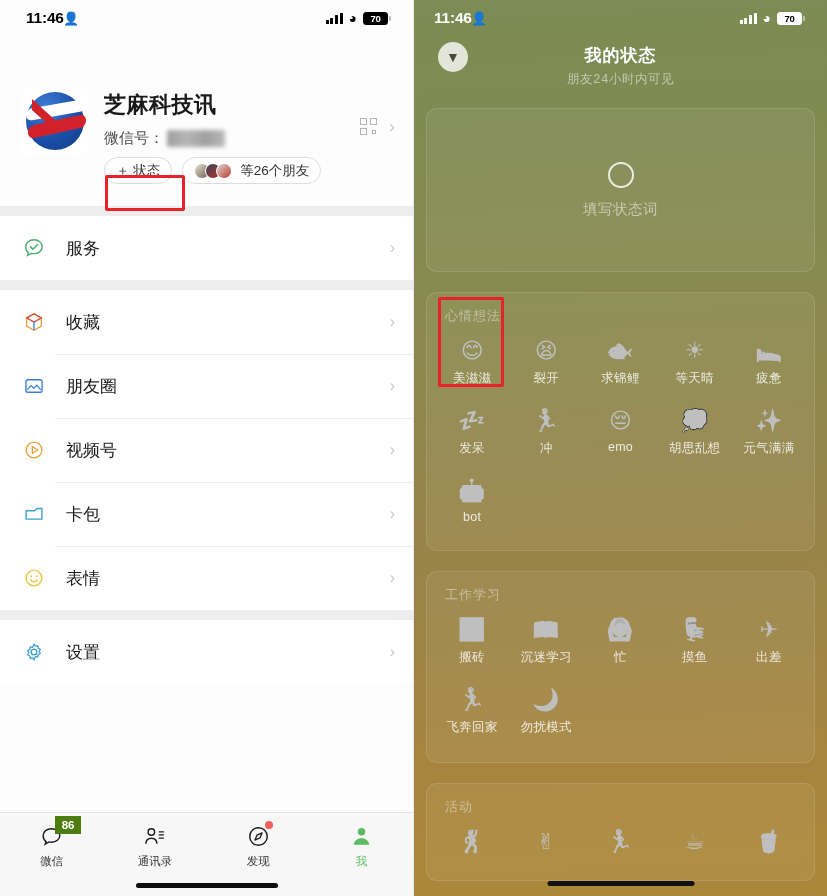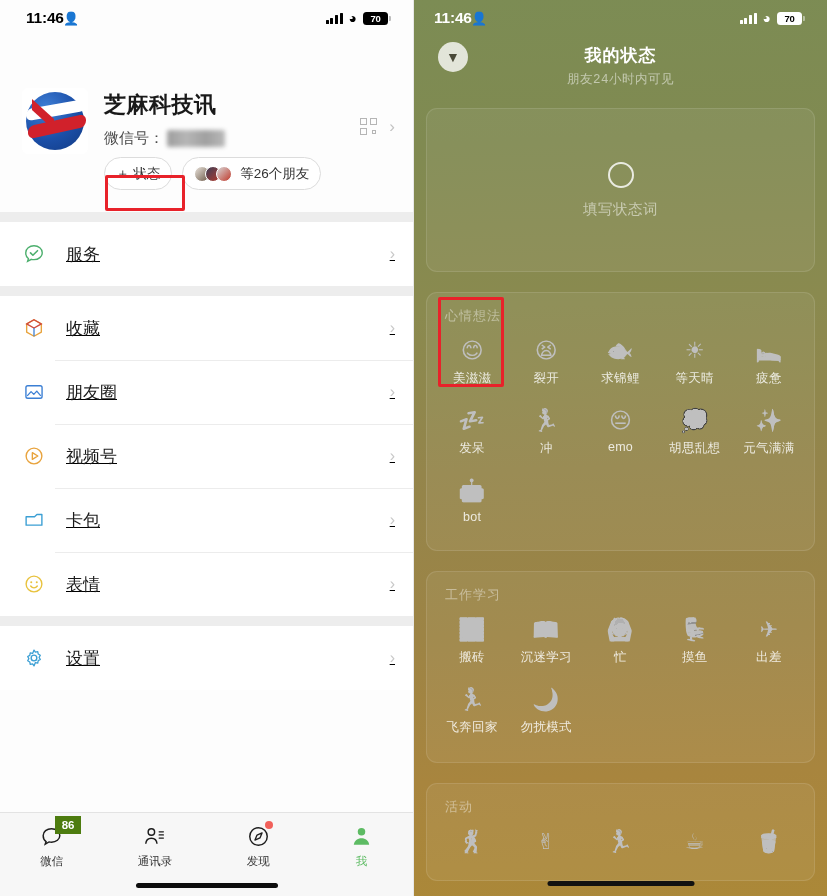--- a/index.html
+++ b/index.html
@@ -85,21 +85,21 @@
   .blur-id{
     display:inline-block; color:transparent;
     background:linear-gradient(90deg,#9d9d9d,#b6b6b6,#a0a0a0,#b9b9b9);
     filter:blur(2.2px); border-radius:2px;
     font-size:15px; line-height:1.1; padding:0 2px;
     user-select:none;
   }
   .prof-chips{ margin-top:9px; display:flex; align-items:center; gap:10px; }
   .chip{
     border:1px solid #dcdcdc; border-radius:999px;
-    height:33px; display:flex; align-items:center; gap:4px;
+    height:27px; display:flex; align-items:center; gap:4px;
     padding:0 11px; font-size:13.5px; color:#333; background:#fff;
   }
   .chip-status{ position:relative; }
   .highlight-box{
     position:absolute; border:3px solid #e8222a; border-radius:2px;
     pointer-events:none;
   }
   .hl-status{ left:105px; top:175px; width:80px; height:36px; }
   .friends-avatars{ display:flex; align-items:center; }
   .fa{ width:16px;height:16px;border-radius:50%; margin-right:-5px; border:1px solid #fff; }
@@ -110,21 +110,21 @@
   .qr{ width:17px;height:17px; position:relative; opacity:.72;}
   .qr span{ position:absolute; border:1.6px solid #9a9a9a; }
   .qr .q1{ left:0;top:0;width:7px;height:7px;}
   .qr .q2{ right:0;top:0;width:7px;height:7px;}
   .qr .q3{ left:0;bottom:0;width:7px;height:7px;}
   .qr .q4{ right:1px;bottom:1px;width:4px;height:4px;border-width:1.3px;}
   .chev{ color:#c3c3c3; font-size:17px; font-weight:300; line-height:1;}
 
   
   .gap{ height:10px; background:#ededed; }
-  .list{ background:#ef4444;text-decoration:underline; }
+  .list{ background:#ef4444; }
   .row{
     height:64px; display:flex; align-items:center;
     padding:0 18px 0 22px; background:#fff;
     position:relative;
   }
   .row + .row::before{
     content:""; position:absolute; left:55px; right:0; top:0;
     height:1px; background:#ececec;
   }
   .row-ic{ width:24px;height:24px;flex:0 0 24px; display:flex;align-items:center;justify-content:center; }

